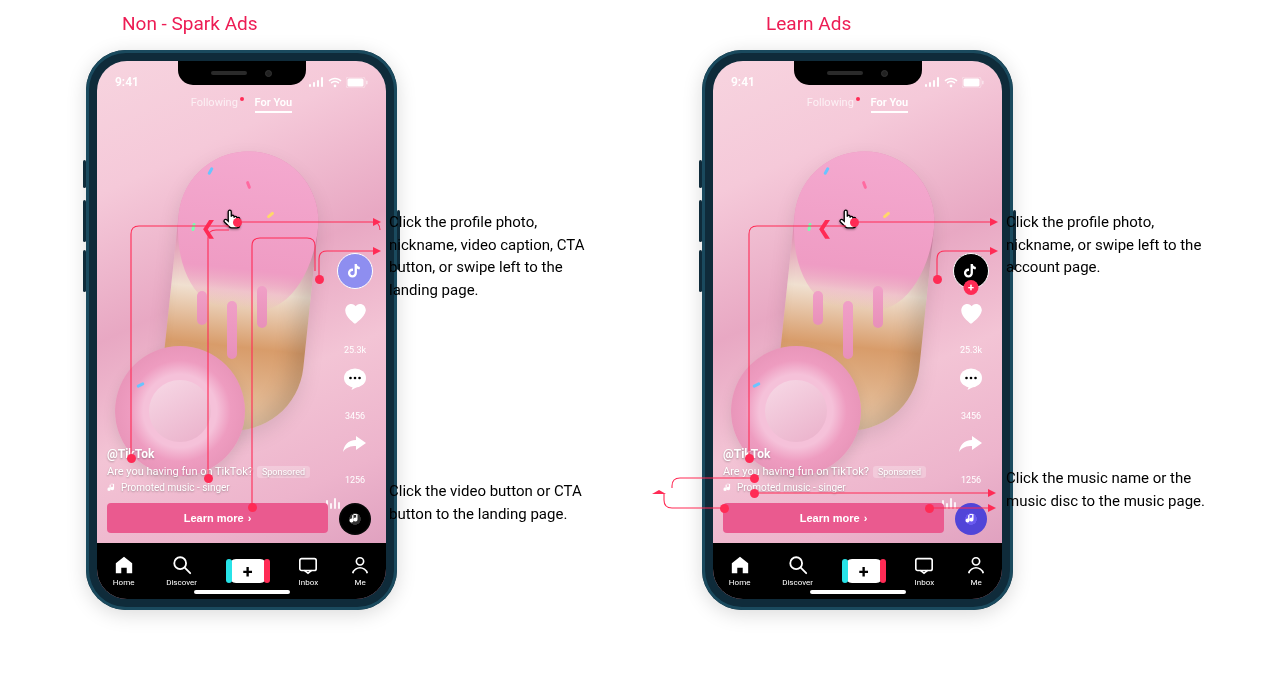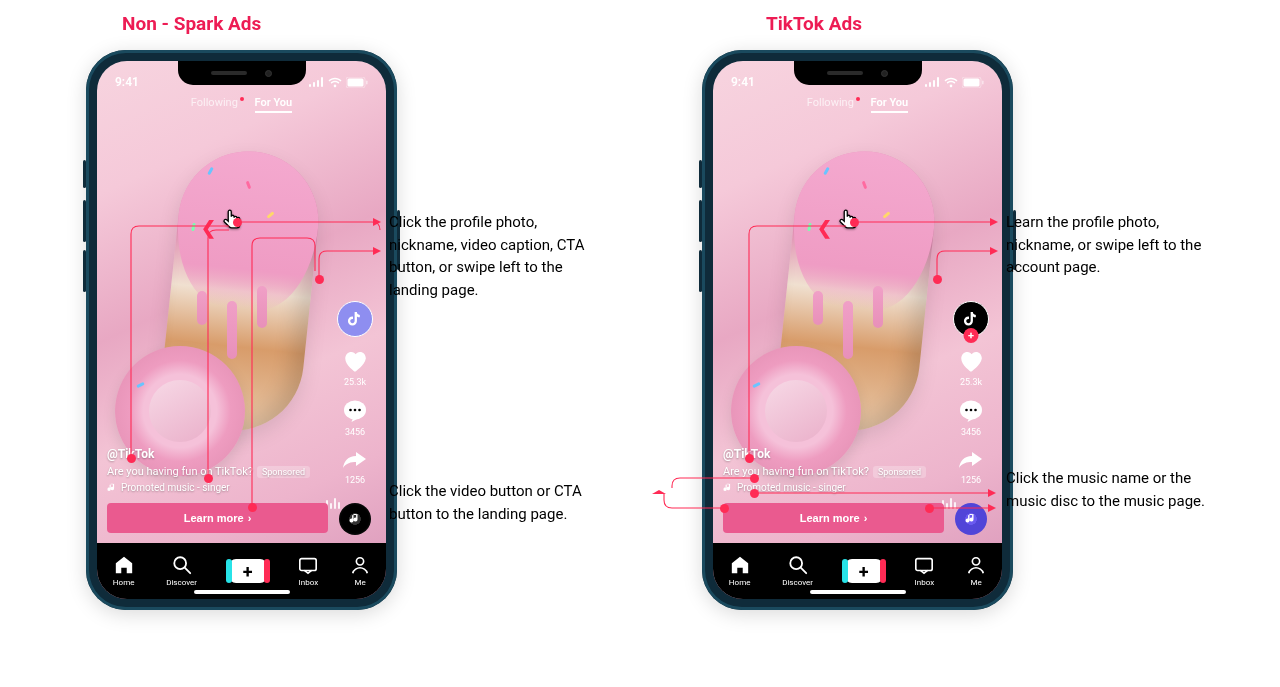--- a/index.html
+++ b/index.html
@@ -1,19 +1,19 @@
 <!DOCTYPE html>
 <html><head>
 <meta charset="utf-8">
 <style>
 * { box-sizing: border-box; margin: 0; padding: 0; }
 body { font-family: -apple-system, BlinkMacSystemFont, "Segoe UI", Roboto, Helvetica, Arial, sans-serif; background: #fff; width: 1280px; height: 687px; position: relative; }
 
 
-.col-title { position: absolute; font-size: 19px; font-weight: 700; color: #ed1c54; }
+.col-title { position: absolute; font-size: 19px; font-weight: 400; color: #ed1c54; }
 
 
 .phone {
   position: absolute;
   width: 311px;
   height: 560px;
   border-radius: 40px;
   background: #0f2b3a;
   box-shadow: inset 0 0 0 3px #1a4a5e, 0 4px 20px rgba(0,0,0,0.15);
   padding: 11px;
@@ -84,21 +84,21 @@
 .feedtabs .fitem { display:inline-block; margin:0 8px; opacity:.7; cursor:pointer;}
 .feedtabs .fitem.active { opacity:1; font-weight:600; border-bottom:2px solid #fff; padding-bottom:2px;}
 .feedtabs .dot { display:inline-block; width:4px;height:4px;background:#ff2b55;border-radius:50%; vertical-align:super; margin-left:-6px;}
 
 
 .rail { position:absolute; right:8px; bottom:64px; width:46px; display:flex; flex-direction:column; align-items:center; gap:12px; z-index:6;}
 .avatar { width:36px; height:36px; border-radius:50%; display:flex;align-items:center;justify-content:center; border:1.5px solid #fff; position:relative;}
 .avatar.nonspark { background:#8e8ef0;}
 .avatar.spark { background:#000;}
 .avatar .plus { position:absolute; bottom:-7px; left:50%; transform:translateX(-50%); width:15px;height:15px;background:#ff2b55;border-radius:50%;color:#fff;font-size:11px;line-height:15px;text-align:center;font-weight:bold;}
-.ricon { color:#fff; text-align:center; font-size:9px; display:flex;flex-direction:column;align-items:center;gap:4px;}
+.ricon { color:#fff; text-align:center; font-size:9px; display:flex;flex-direction:column;align-items:center;gap:20px;}
 .heart { width:26px;height:24px; }
 .comment-bubble { width:26px;height:24px;}
 .share-arrow { width:26px;height:22px;}
 .disc { width:32px;height:32px;border-radius:50%;background:radial-gradient(circle,#333 25%,#000 26% 60%,#2a2a2a 100%); display:flex;align-items:center;justify-content:center; margin-top:6px;}
 .disc.spark { background:radial-gradient(circle,#6a5af0 25%,#5145d8 26% 100%);}
 .disc .note { width:12px;height:12px;}
 
 
 .vmeta { position:absolute; left:10px; right:60px; bottom:106px; color:#fff; font-size:11px; z-index:6; text-shadow:0 1px 2px rgba(0,0,0,0.3);}
 .vmeta .nick { font-weight:700; font-size:12px; margin-bottom:4px; display:inline-block;}
@@ -133,21 +133,21 @@
 svg.leads polygon { fill:#ff2b55;}
 
 .music-wave { position:absolute; right:46px; bottom:90px; z-index:6; display:flex; gap:2px; align-items:flex-end;}
 .music-wave span{ width:2px; background:#fff; border-radius:1px; opacity:.85;}
 .music-wave span:nth-child(1){height:5px;} .music-wave span:nth-child(2){height:9px;} .music-wave span:nth-child(3){height:6px;} .music-wave span:nth-child(4){height:11px;} .music-wave span:nth-child(5){height:7px;}
 </style>
 </head>
 <body>
 
 <div class="col-title" style="left:122px; top:12px;">Non - Spark Ads</div>
-<div class="col-title" style="left:766px; top:12px;">TikTok Ads</div>
+<div class="col-title" style="left:766px; top:12px;">Learn Ads</div>
 
 <div class="phone" style="left:86px; top:50px;">
   <div class="btn-side btn-vol1"></div>
   <div class="btn-side btn-vol2"></div>
   <div class="btn-side btn-vol3"></div>
   <div class="btn-side btn-pwr"></div>
   <div class="notch">
       <div class="speaker"></div>
       <div class="cam"></div>
     </div>
@@ -489,14 +489,14 @@
   <path d="M754 478 L680 478 Q672 478 672 486 L672 488"></path>
   <path d="M724 508 L672 508 Q664 508 664 500 L664 494"></path>
   <polygon points="659,490 666,494 652,494"></polygon>
 
   <path d="M754 493 L980 493 Q988 493 988 493"></path>
   <path d="M929 508 L980 508 Q988 508 988 508"></path>
   <polygon points="996,493 988,489 988,497"></polygon>
   <polygon points="996,508 988,504 988,512"></polygon>
 </svg>
 
-<div class="annot" style="left:1006px; top:211px;">Learn the profile photo, nickname, or swipe left to the account page.</div>
+<div class="annot" style="left:1006px; top:211px;">Click the profile photo, nickname, or swipe left to the account page.</div>
 <div class="annot" style="left:1006px; top:467px;">Click the music name or the music disc to the music page.</div>
 
 </body></html>

